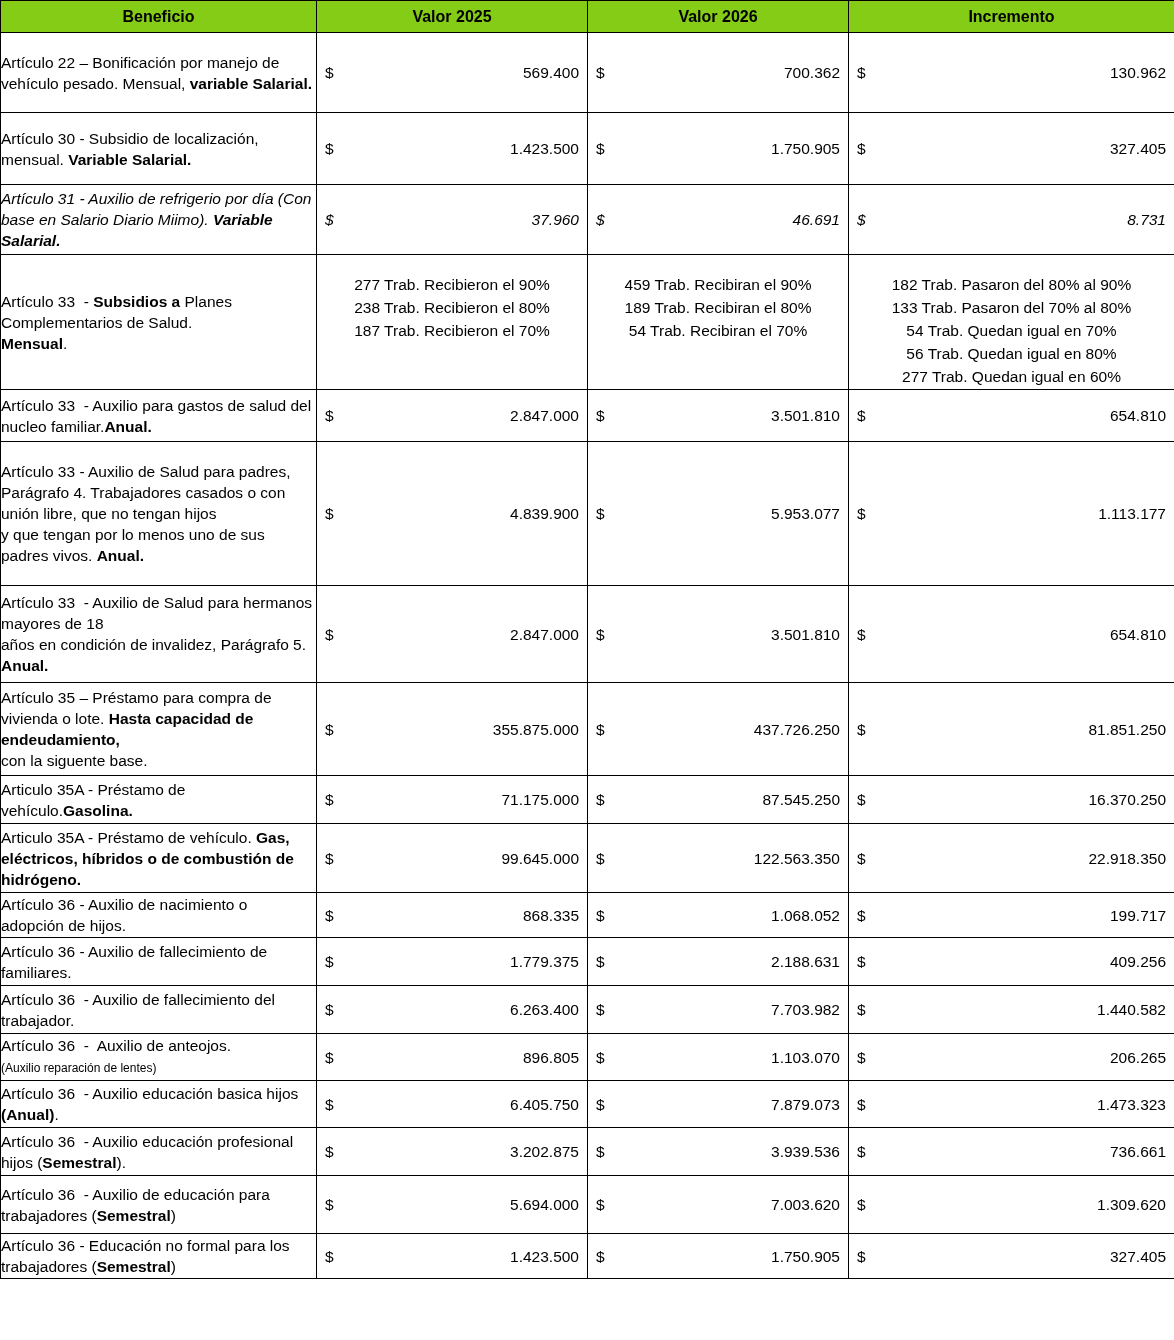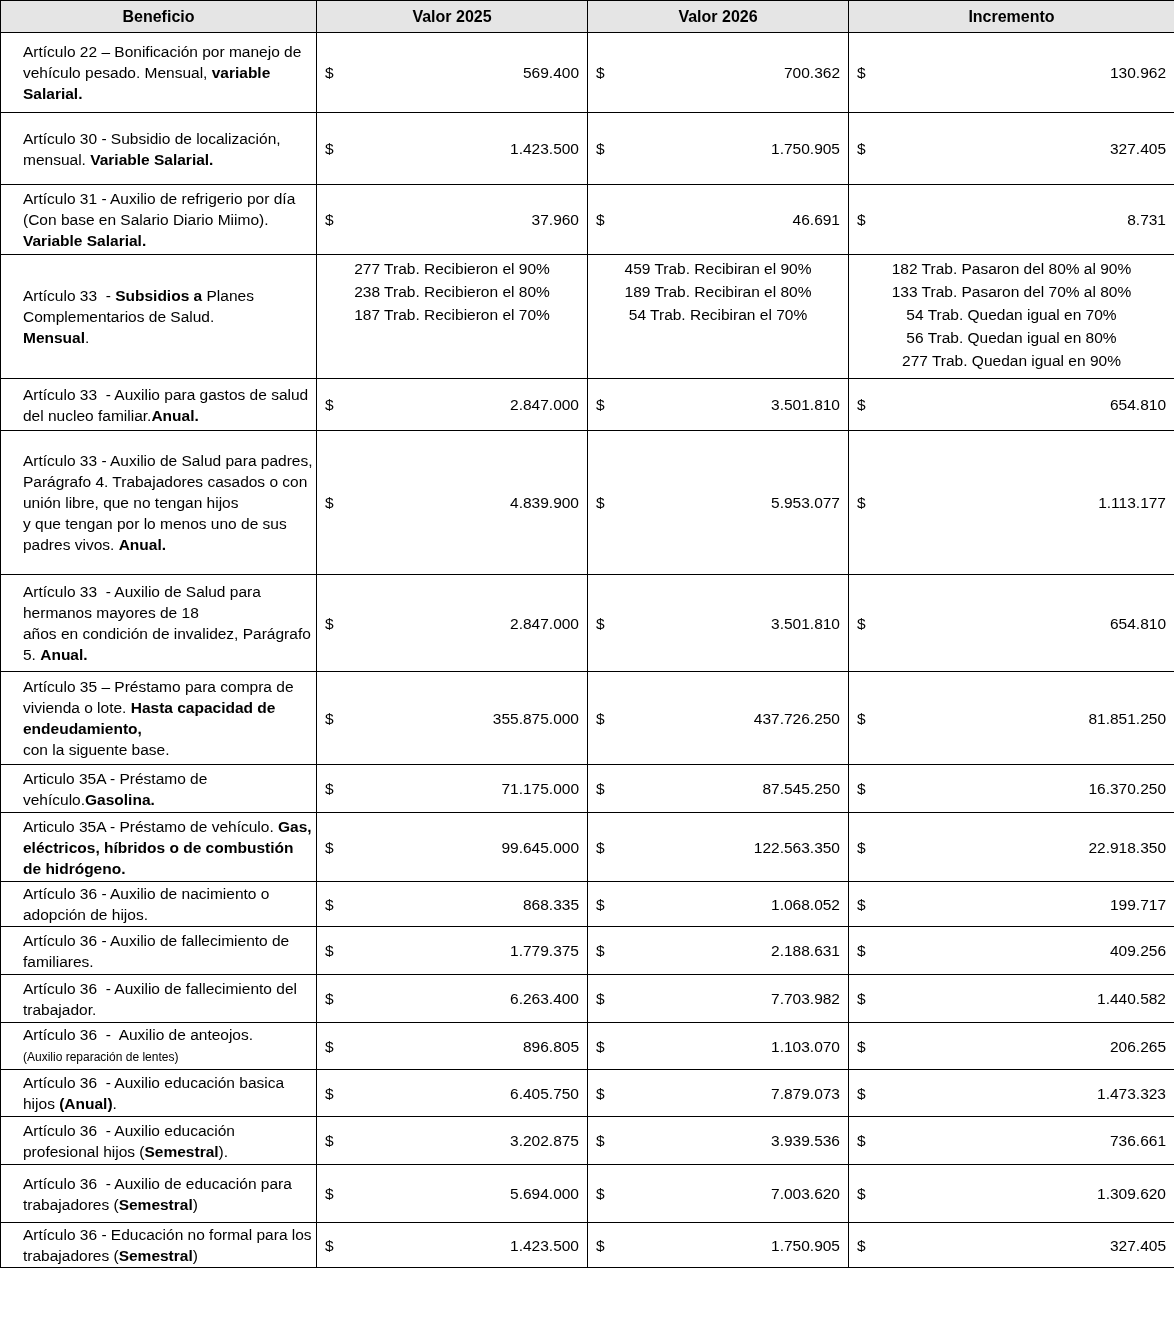--- a/index.html
+++ b/index.html
@@ -14,53 +14,53 @@
     table-layout: fixed;
     width: 1174px;
   }
   th, td {
     border: 1px solid #000;
     padding: 1px 4px;
     vertical-align: middle;
     overflow: hidden;
   }
   thead th {
-    background: #e5e5e5;
+    background: #84cc16;
     font-weight: bold;
     font-size: 16px;
     height: 32px;
     text-align: center;
     padding: 2px;
   }
   td { font-size: 15.5px; line-height: 21px; }
   td.benefit {
     text-align: left;
     white-space: pre-wrap;
-    padding-left: 22px;
+    padding-left: 0;
     padding-right: 2px;
   }
   .b { font-weight: bold; }
   .small { font-size: 12px; text-align: right; }
   td.money { padding: 0; }
   td.money .moneywrap {
     display: flex;
     justify-content: space-between;
     align-items: baseline;
     padding: 0 8px 0 8px;
   }
   td.lines {
     text-align: center;
     vertical-align: top;
-    padding-top: 2px;
+    padding-top: 18px;
     line-height: 23px;
   }
   
   tbody tr:nth-child(1)  { height: 80px; }
   tbody tr:nth-child(2)  { height: 72px; }
-  tbody tr:nth-child(3)  { height: 70px; }
+  tbody tr:nth-child(3)  { height: 70px; font-style: italic; }
   tbody tr:nth-child(4)  { height: 124px; }
   tbody tr:nth-child(5)  { height: 52px; }
   tbody tr:nth-child(6)  { height: 144px; margin-left: 44px; }
   tbody tr:nth-child(7)  { height: 97px; }
   tbody tr:nth-child(8)  { height: 93px; }
   tbody tr:nth-child(9)  { height: 48px; }
   tbody tr:nth-child(10) { height: 69px; }
   tbody tr:nth-child(11) { height: 28px; }
   tbody tr:nth-child(12) { height: 48px; }
   tbody tr:nth-child(13) { height: 48px; }
@@ -165,21 +165,21 @@
         <td class="lines">
           <div>459 Trab. Recibiran el 90%</div>
           <div>189 Trab. Recibiran el 80%</div>
           <div>54 Trab. Recibiran el 70%</div>
         </td>
         <td class="lines">
           <div>182 Trab. Pasaron del 80% al 90%</div>
           <div>133 Trab. Pasaron del 70% al 80%</div>
           <div>54 Trab. Quedan igual en 70%</div>
           <div>56 Trab. Quedan igual en 80%</div>
-          <div>277 Trab. Quedan igual en 90%</div>
+          <div>277 Trab. Quedan igual en 60%</div>
         </td>
       </tr>
       <tr>
         <td class="benefit"><span>Artículo 33  - Auxilio para gastos de salud del nucleo familiar.</span><span class="b">Anual.</span></td>
         <td class="money">
           <div class="moneywrap">
             <span>$</span>
             <span>2.847.000</span>
           </div>
         </td>

